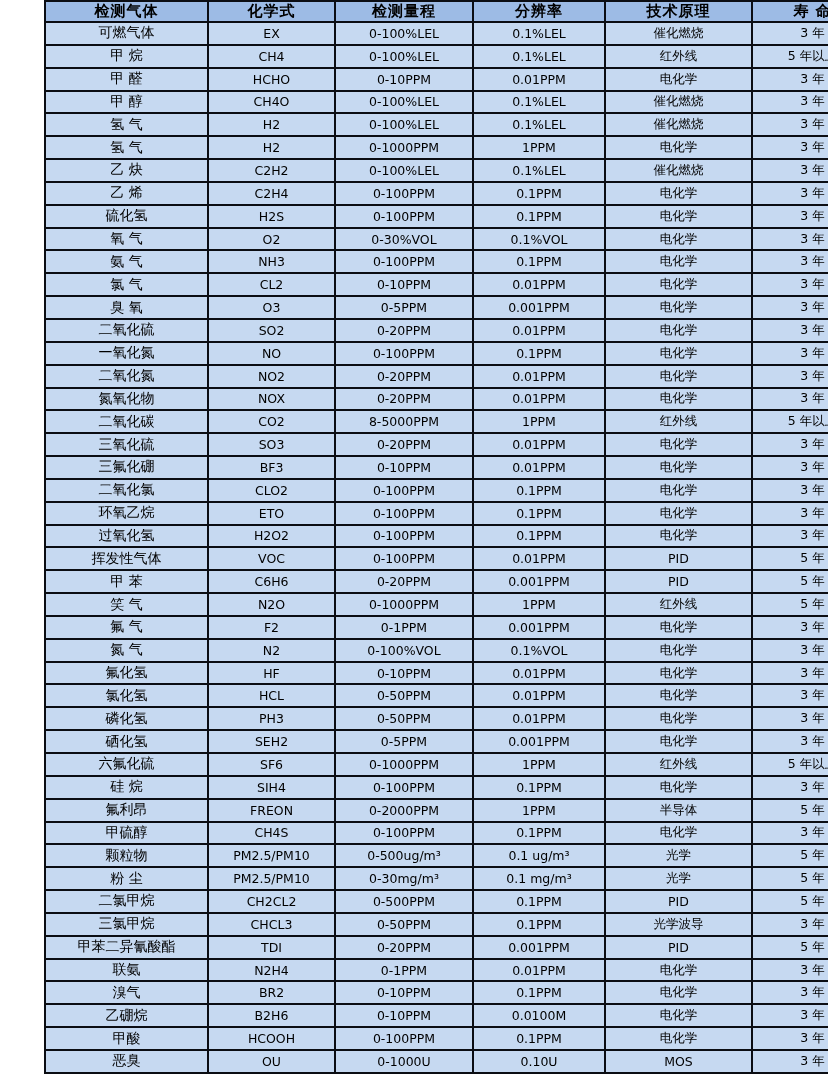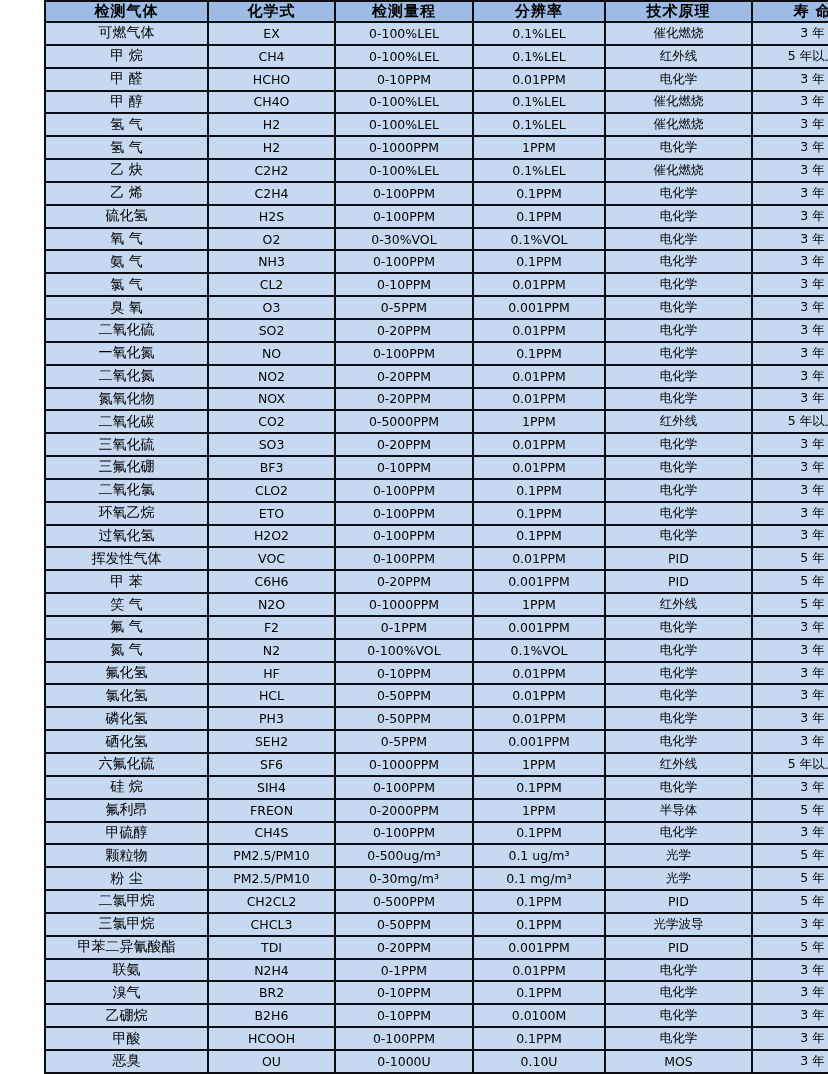--- a/index.html
+++ b/index.html
@@ -202,21 +202,21 @@
           <td class="col-gas">氮氧化物</td>
           <td class="col-formula">NOX</td>
           <td class="col-range">0-20PPM</td>
           <td class="col-resolution">0.01PPM</td>
           <td class="col-principle">电化学</td>
           <td class="col-lifespan">3 年</td>
         </tr>
         <tr>
           <td class="col-gas">二氧化碳</td>
           <td class="col-formula">CO2</td>
-          <td class="col-range">0-5000PPM</td>
+          <td class="col-range">8-5000PPM</td>
           <td class="col-resolution">1PPM</td>
           <td class="col-principle">红外线</td>
           <td class="col-lifespan">5 年以上</td>
         </tr>
         <tr>
           <td class="col-gas">三氧化硫</td>
           <td class="col-formula">SO3</td>
           <td class="col-range">0-20PPM</td>
           <td class="col-resolution">0.01PPM</td>
           <td class="col-principle">电化学</td>

